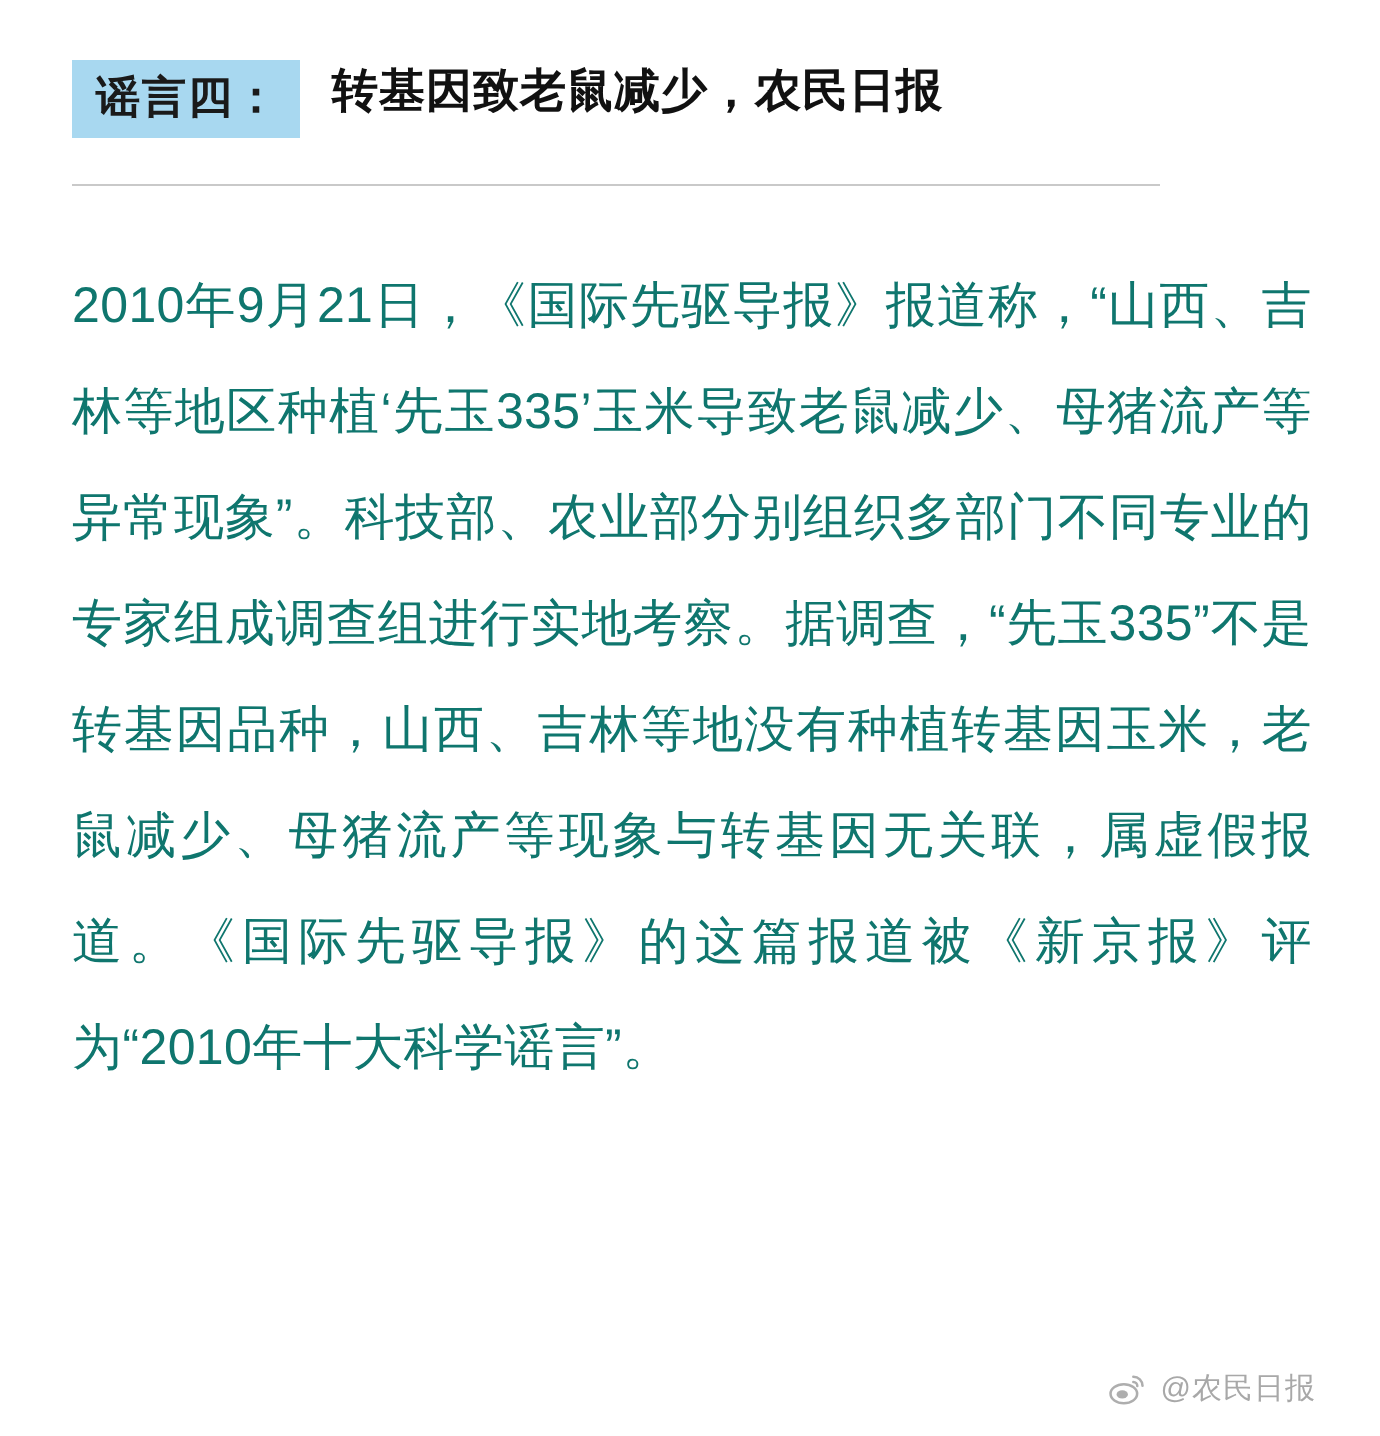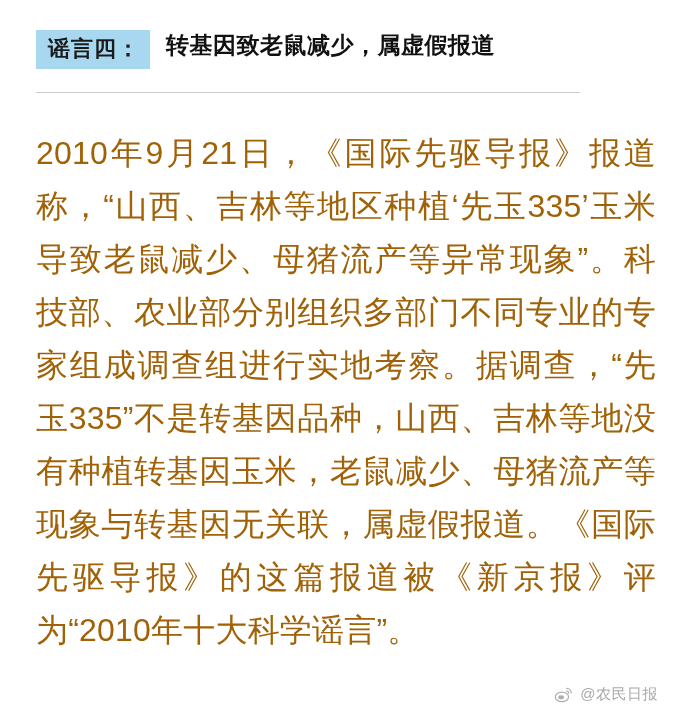--- a/index.html
+++ b/index.html
@@ -53,23 +53,23 @@
   .rule {
     margin-top: 23px;
     margin-left: 0;
     width: 544px;
     height: 1px;
     background: #c9c9c9;
   }
   
   .article {
     margin-top: 55px;
-    font-size: 32px;
+    font-size: 25px;
     line-height: 53px;
-    color: #a16207;
+    color: #0f766e;
     letter-spacing: 0.2px;
     text-align: justify;
     text-justify: inter-ideograph;
     width: 620px;
   }
   
   .footer {
     position: absolute;
     right: 32px;
     bottom: 14px;
@@ -90,21 +90,21 @@
   }
 </style>
 </head>
 <body>
 
 <div class="page">
 
   <div class="header">
     <div class="header-row">
       <span class="badge">谣言四：</span>
-      <span class="headline">转基因致老鼠减少，属虚假报道</span>
+      <span class="headline">转基因致老鼠减少，农民日报</span>
     </div>
     <div class="rule"></div>
   </div>
 
   <div class="article">2010年9月21日，《国际先驱导报》报道称，“山西、吉林等地区种植‘先玉335’玉米导致老鼠减少、母猪流产等异常现象”。科技部、农业部分别组织多部门不同专业的专家组成调查组进行实地考察。据调查，“先玉335”不是转基因品种，山西、吉林等地没有种植转基因玉米，老鼠减少、母猪流产等现象与转基因无关联，属虚假报道。《国际先驱导报》的这篇报道被《新京报》评为“2010年十大科学谣言”。</div>
 
   <div class="footer">
     <span class="weibo-icon">
       <svg width="19" height="19" viewBox="0 0 24 24" aria-hidden="true">
         <ellipse cx="10" cy="15" rx="8.4" ry="6" fill="none" stroke="#a0a0a0" stroke-width="1.6"></ellipse>

